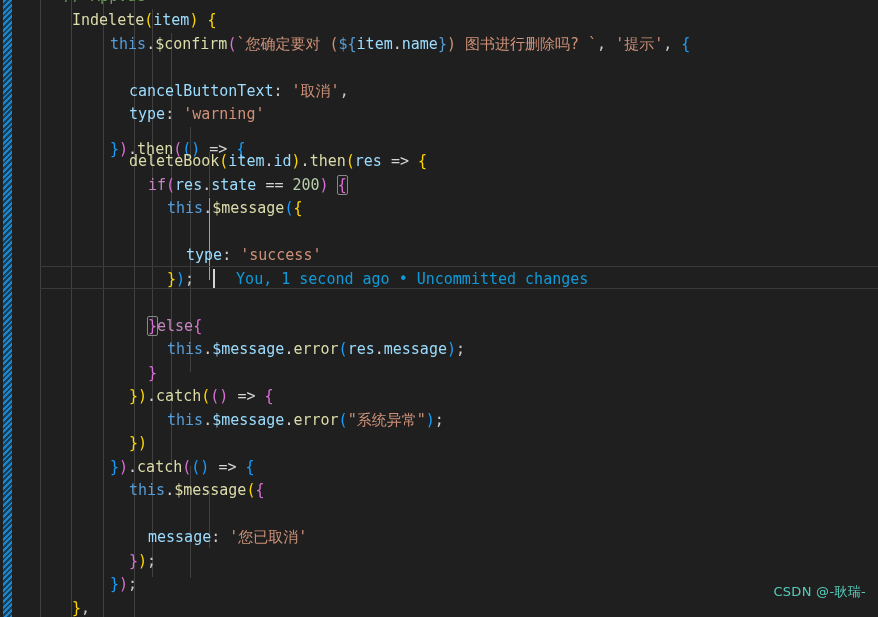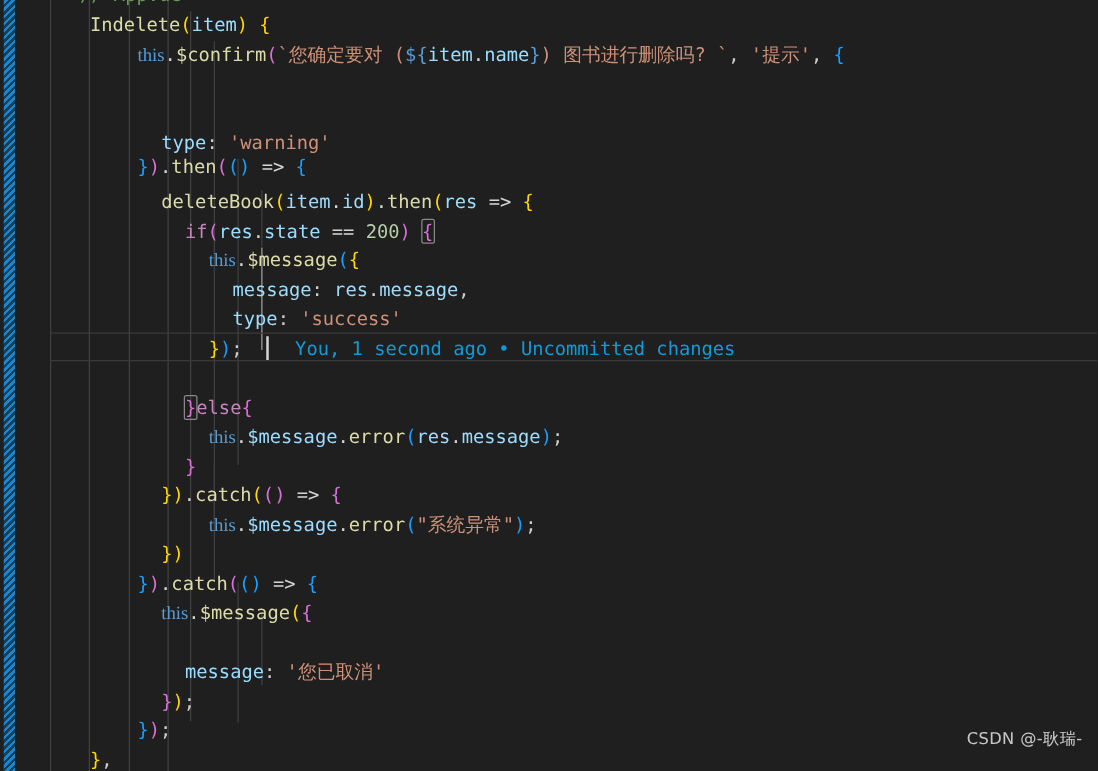--- a/index.html
+++ b/index.html
@@ -79,21 +79,21 @@
     position: absolute;
     left: 0;
     height: 23.5px;
     white-space: pre;
     color: #cccccc;
     text-align: right;
   }
 
   
   .t-key      { color: #c586c0; }  
-  .t-this     { color: #569cd6; font-family: Liberation Serif, serif; }  
+  .t-this     { color: #569cd6; }  
   .t-fn       { color: #dcdcaa; }  
   .t-var      { color: #9cdcfe; }  
   .t-str      { color: #ce9178; }  
   .t-num      { color: #b5cea8; }  
   .t-op       { color: #d4d4d4; }  
   .t-plain    { color: #cccccc; }
   .t-tmpl     { color: #ce9178; }  
   .t-tmplsub  { color: #9cdcfe; }  
   .t-tmplbrace{ color: #569cd6; }
 
@@ -122,21 +122,21 @@
     width: 2px;
     height: 19px;
     background: #d4d4d4;
   }
 
   
   #watermark {
     position: absolute;
     right: 12px;
     bottom: 14px;
-    color: #e5e5e5;
+    color: #5eead4;
     font-family: "DejaVu Sans", "Liberation Sans", sans-serif;
     font-size: 13px;
     letter-spacing: 0.3px;
     opacity: 0.85;
     user-select: none;
   }
 
   
   #clipped-line {
     position: absolute;
@@ -172,32 +172,32 @@
 
   <div id="code-surface">
 
     <div id="clipped-line" style="left:64px">// AppVue</div>
 
     <div class="line" style="top:9px; left:72px"><span class="t-fn">Indelete</span><span class="b1">(</span><span class="t-var">item</span><span class="b1">)</span> <span class="b1">{</span></div>
 
     <div class="line" style="top:32.5px; left:110px"><span class="t-this">this</span><span class="t-op">.</span><span class="t-fn">$confirm</span><span class="b2">(</span><span class="t-tmpl">`您确定要对 (</span><span class="t-tmplbrace">${</span><span class="t-tmplsub">item</span><span class="t-op">.</span><span class="t-tmplsub">name</span><span class="t-tmplbrace">}</span><span class="t-tmpl">) 图书进行删除吗? `</span><span class="t-plain">,</span> <span class="t-str">'提示'</span><span class="t-plain">,</span> <span class="b3">{</span></div>
 
 
+    <div class="line" style="top:79.5px; left:129px"><span class="t-var">cancelButtonText</span><span class="t-plain">:</span> <span class="t-str">'取消'</span><span class="t-plain">,</span></div>
 
     <div class="line" style="top:103px; left:129px"><span class="t-var">type</span><span class="t-plain">:</span> <span class="t-str">'warning'</span></div>
 
-    <div class="line" style="top:122px; left:110px"><span class="b3">}</span><span class="b2">)</span><span class="t-op">.</span><span class="t-fn">then</span><span class="b2">(</span><span class="b3">(</span><span class="b3">)</span> <span class="t-op">=&gt;</span> <span class="b3">{</span></div>
+    <div class="line" style="top:138px; left:110px"><span class="b3">}</span><span class="b2">)</span><span class="t-op">.</span><span class="t-fn">then</span><span class="b2">(</span><span class="b3">(</span><span class="b3">)</span> <span class="t-op">=&gt;</span> <span class="b3">{</span></div>
 
     <div class="line" style="top:150px; left:129px"><span class="t-fn">deleteBook</span><span class="b1">(</span><span class="t-var">item</span><span class="t-op">.</span><span class="t-var">id</span><span class="b1">)</span><span class="t-op">.</span><span class="t-fn">then</span><span class="b1">(</span><span class="t-var">res</span> <span class="t-op">=&gt;</span> <span class="b1">{</span></div>
 
     <div class="line" style="top:173.5px; left:148px"><span class="t-key">if</span><span class="b2">(</span><span class="t-var">res</span><span class="t-op">.</span><span class="t-var">state</span> <span class="t-op">==</span> <span class="t-num">200</span><span class="b2">)</span> <span class="b2 bracket-match">{</span></div>
 
     <div class="line" style="top:197px; left:167px"><span class="t-this">this</span><span class="t-op">.</span><span class="t-fn">$message</span><span class="b3">(</span><span class="b1">{</span></div>
 
-    <div class="line" style="top:220.5px; left:186px"><span class="t-var">message</span><span class="t-plain">:</span> <span class="t-var">res</span><span class="t-op">.</span><span class="t-var">message</span><span class="t-plain">,</span></div>
 
     <div class="line" style="top:244px; left:186px"><span class="t-var">type</span><span class="t-plain">:</span> <span class="t-str">'success'</span></div>
 
     <div class="line" style="top:267.5px; left:167px"><span class="b1">}</span><span class="b3">)</span><span class="t-plain">;</span><span class="blame" style="padding-left:42px">You, 1 second ago • Uncommitted changes</span></div>
 
 
     <div class="line" style="top:314.5px; left:148px"><span class="b2 bracket-match">}</span><span class="t-key">else</span><span class="b2">{</span></div>
 
     <div class="line" style="top:338px; left:167px"><span class="t-this">this</span><span class="t-op">.</span><span class="t-var">$message</span><span class="t-op">.</span><span class="t-fn">error</span><span class="b3">(</span><span class="t-var">res</span><span class="t-op">.</span><span class="t-var">message</span><span class="b3">)</span><span class="t-plain">;</span></div>
 

